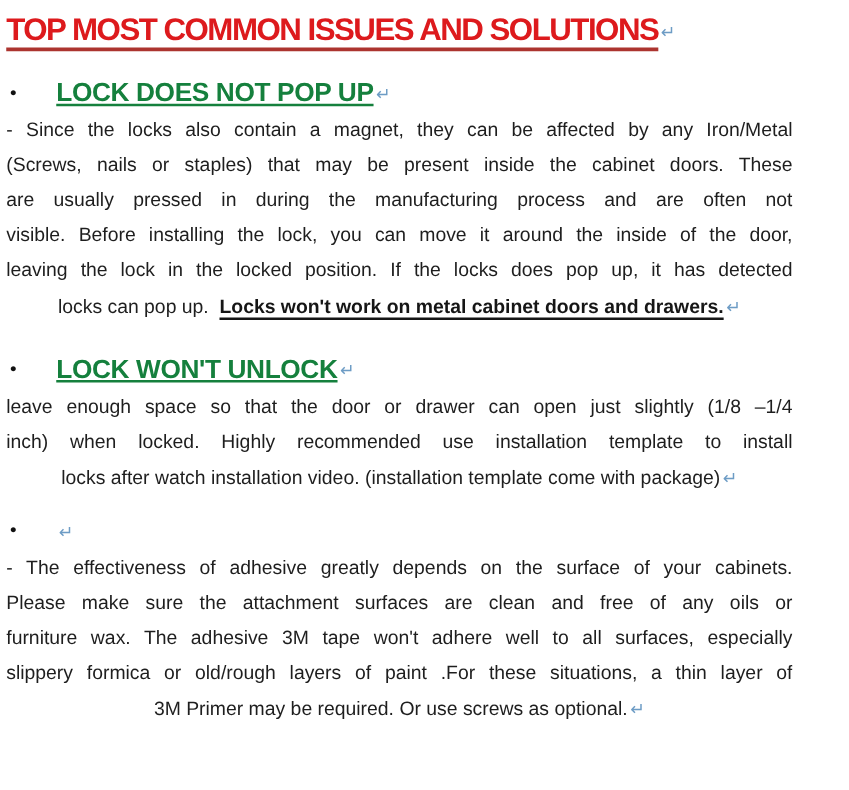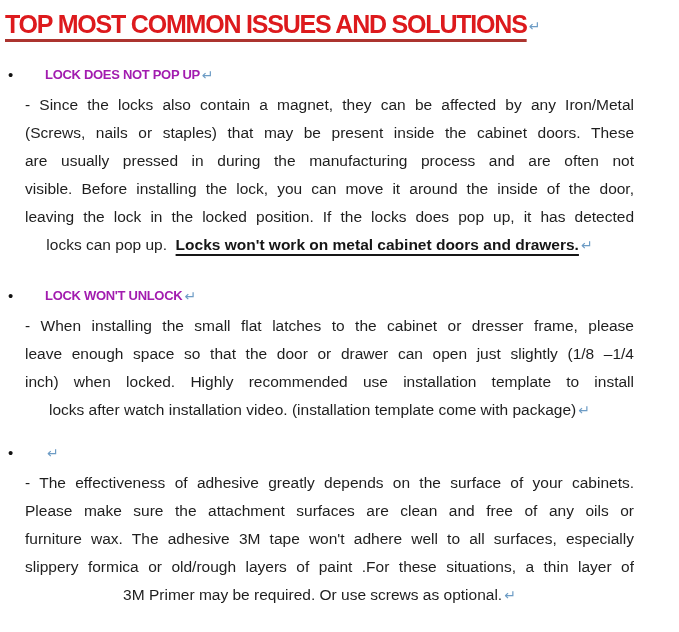--- a/index.html
+++ b/index.html
@@ -59,41 +59,41 @@
   .heading-row.h3 { margin-top: 16px; }
   .bullet {
     box-sizing: border-box;
     width: 40px;
     padding-left: 3px;
     font-size: 15px;
     color: #111111;
     flex: 0 0 40px;
   }
   .heading-text {
-    font-size: 13px;
+    font-size: 21px;
     font-weight: bold;
     letter-spacing: -0.3px;
-    color: #a21caf;
+    color: #15803d;
     white-space: nowrap;
+    text-decoration: underline;
   }
   
   .para {
     margin-top: 3px;
     font-size: 15.5px;
     line-height: 28px;
     color: #1e1e1e;
   }
   .jl {
     text-align: justify;
     text-align-last: justify;
     -moz-text-align-last: justify;
     height: 28px;
     overflow: hidden;
     white-space: nowrap;
-    margin-left: 20px;
   }
   .ll {
     text-align: center;
     height: 28px;
     white-space: nowrap;
   }
   .emph {
     font-weight: bold;
     text-decoration: underline;
     text-decoration-thickness: 2px;
@@ -128,21 +128,20 @@
     </div>
   </div>
 
   <div>
     <div class="heading-row h2">
       <span class="bullet">•</span>
       <span class="heading-text">LOCK WON'T UNLOCK</span>
         <span class="mark">↵</span>
     </div>
     <div class="para">
-      <div class="jl">- When installing the small flat latches to the cabinet or dresser frame, please</div>
       <div class="jl">leave enough space so that the door or drawer can open just slightly (1/8 –1/4</div>
       <div class="jl">inch) when locked. Highly recommended use installation template to install</div>
       <div class="ll">
         <span>locks after watch installation video. (installation template come with package)</span><span class="mark">↵</span>
       </div>
     </div>
   </div>
 
   <div>
     <div class="heading-row h3">

